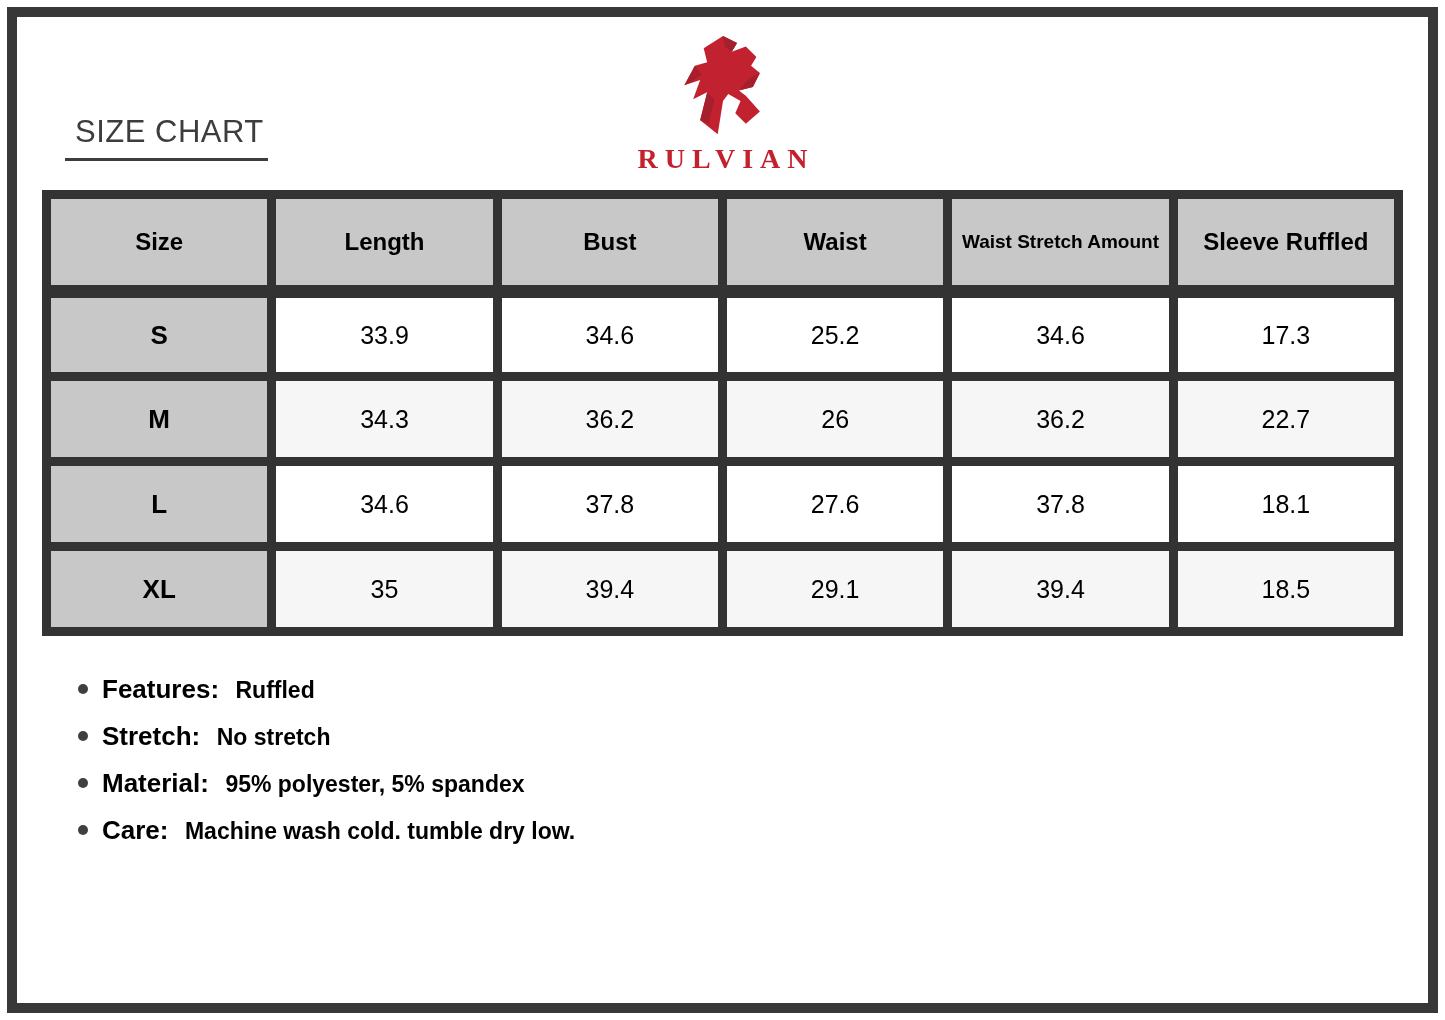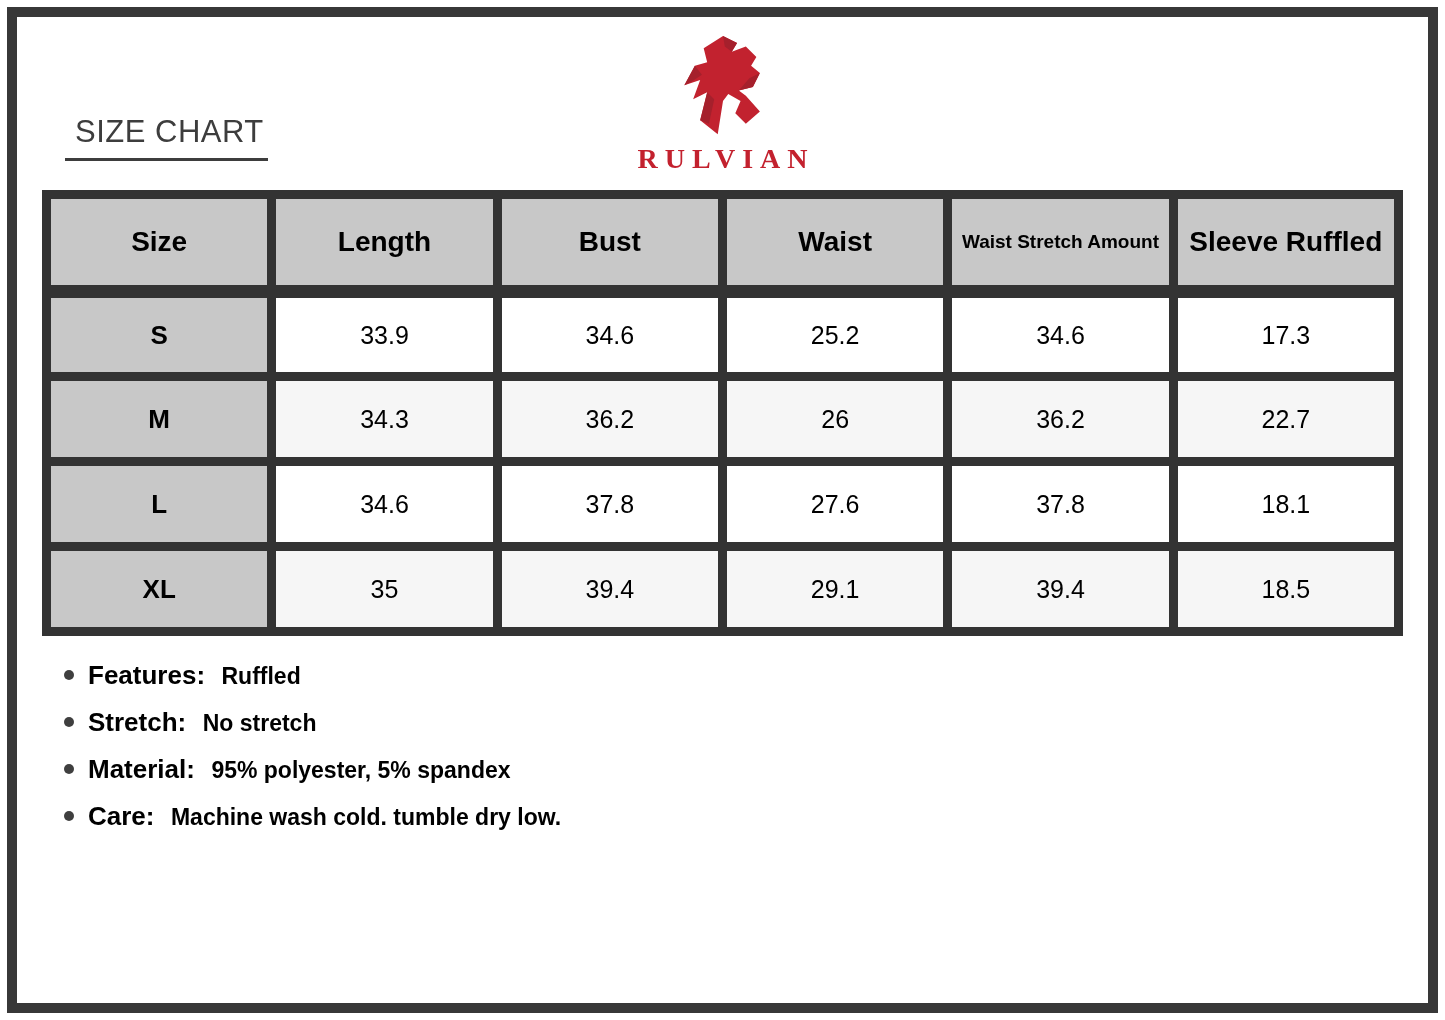--- a/index.html
+++ b/index.html
@@ -65,42 +65,42 @@
   table.size-table th, table.size-table td {
     border: 9px solid #333333;
     text-align: center;
     vertical-align: middle;
     color: #000000;
   }
   table.size-table thead tr { height: 97px; }
   table.size-table tbody tr { height: 85px; }
   table.size-table thead th {
     background: #c8c8c8;
-    font-size: 28px;
+    font-size: 24px;
     font-weight: bold;
     border-bottom-width: 13px;
   }
   table.size-table thead th.th-small { font-size: 19px; }
   table.size-table tbody th {
     background: #c8c8c8;
     font-size: 26px;
     font-weight: bold;
   }
   table.size-table tbody td {
     background: #ffffff;
     font-size: 25px;
     font-weight: normal;
   }
   table.size-table tbody tr.alt td { background: #f6f6f6; }
   
   .details {
     position: absolute;
     left: 64px; top: 660px;
     list-style: none;
-    margin: 0; padding: 0;
+    margin: 14px; padding: 0;
   }
   .details li {
     position: relative;
     padding-left: 24px;
     margin-bottom: 13px;
     line-height: 30px;
     white-space: nowrap;
   }
   .details .bullet {
     position: absolute;

